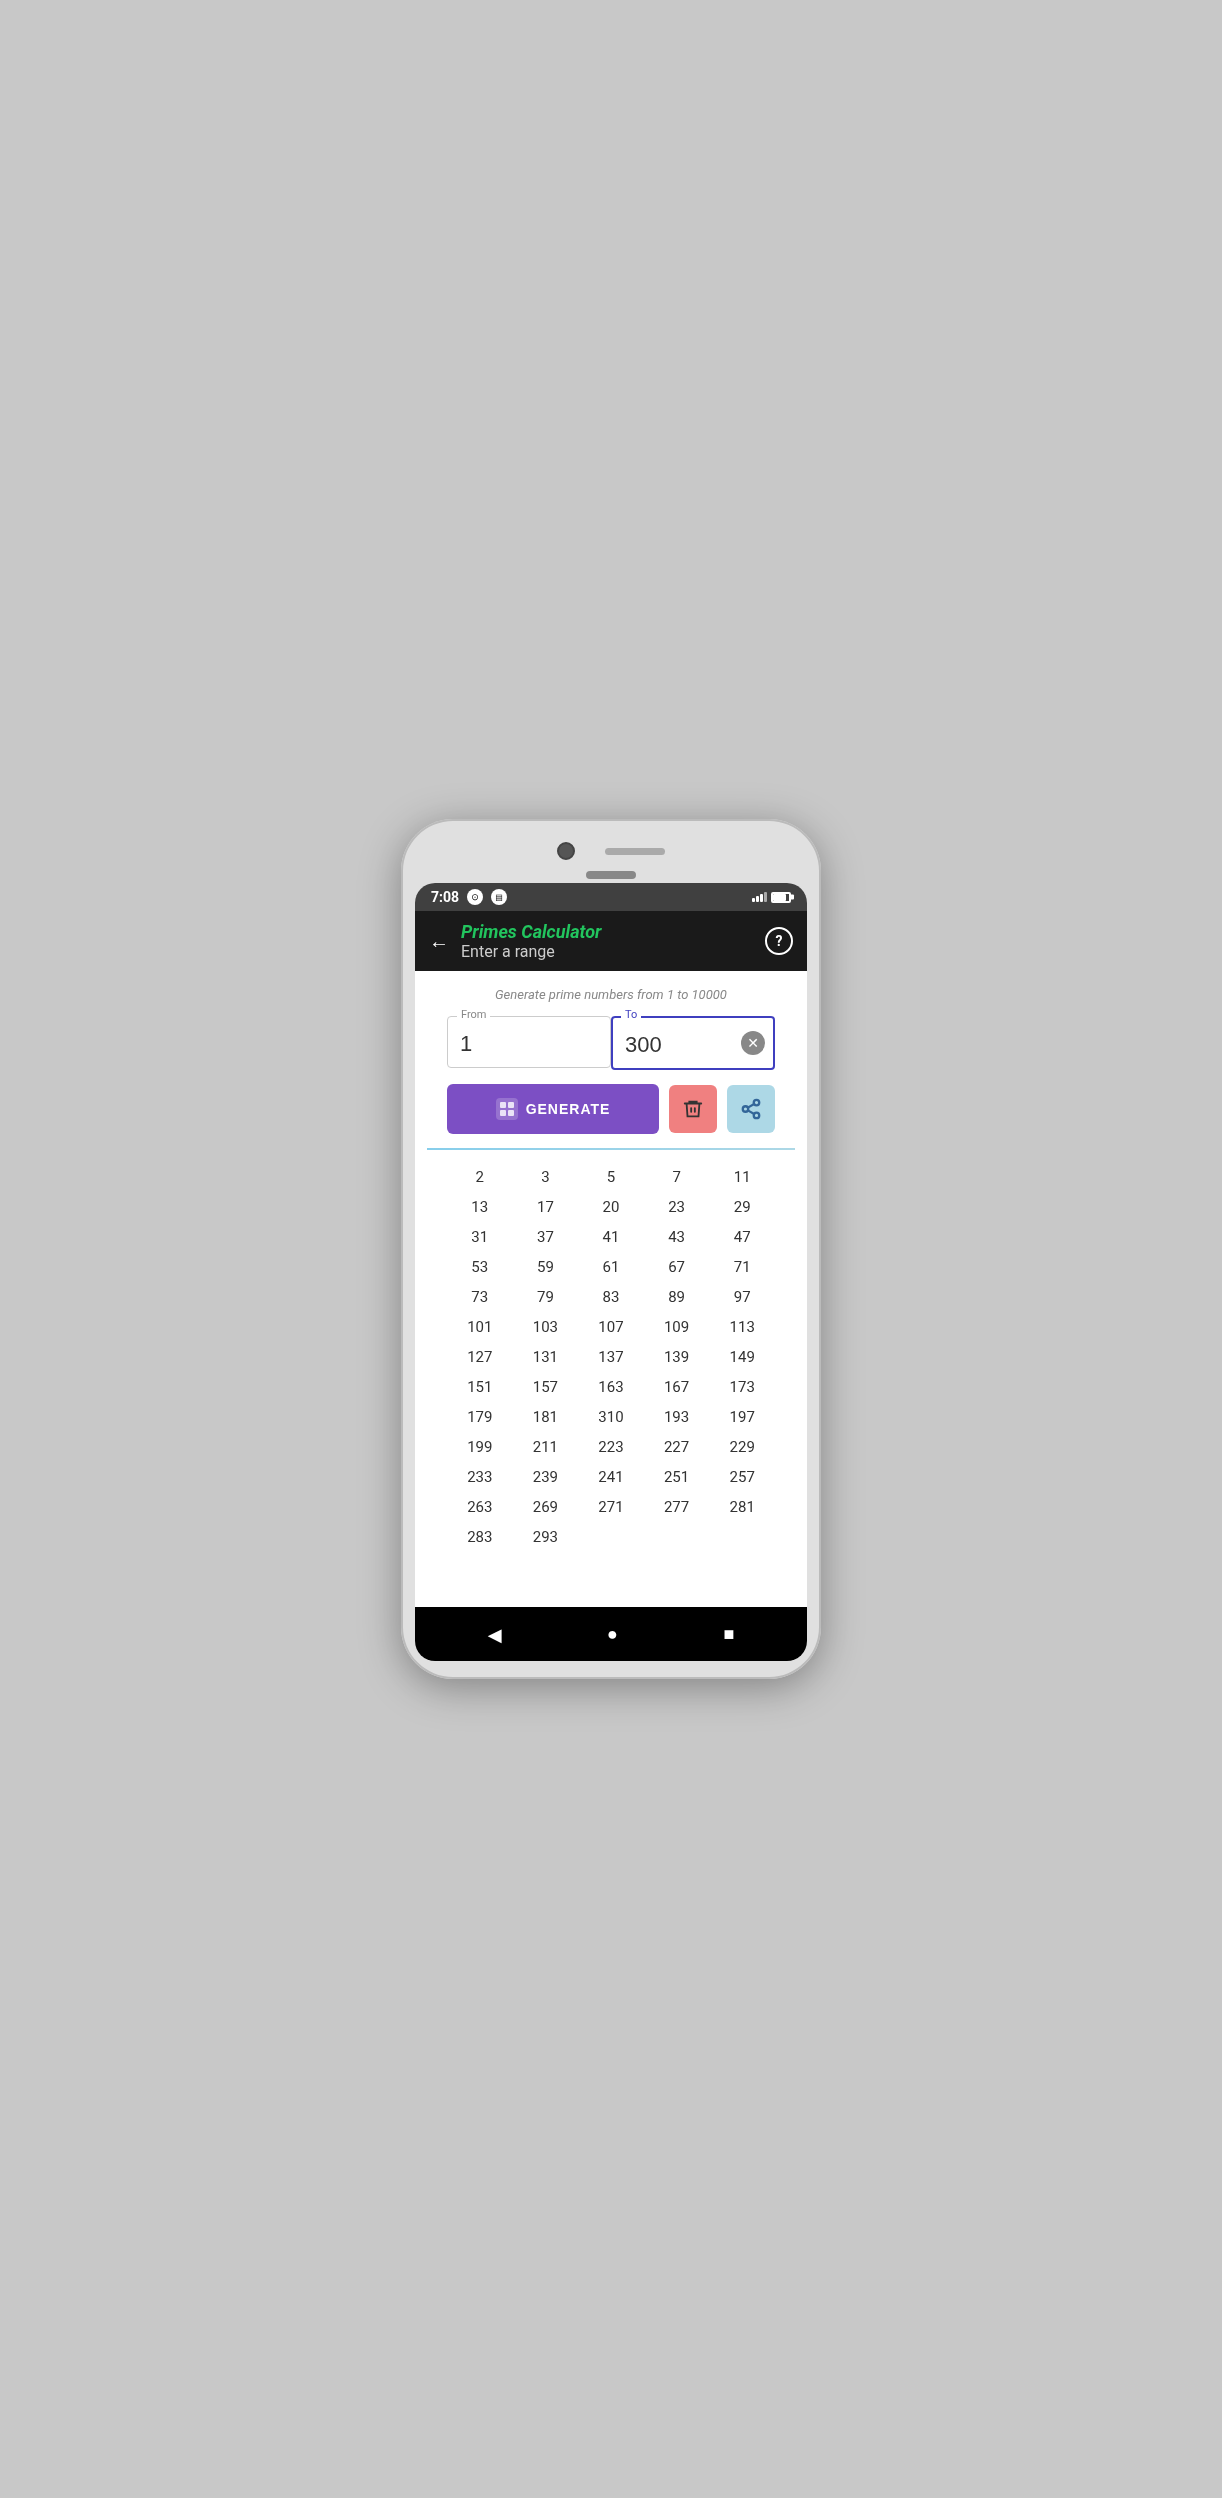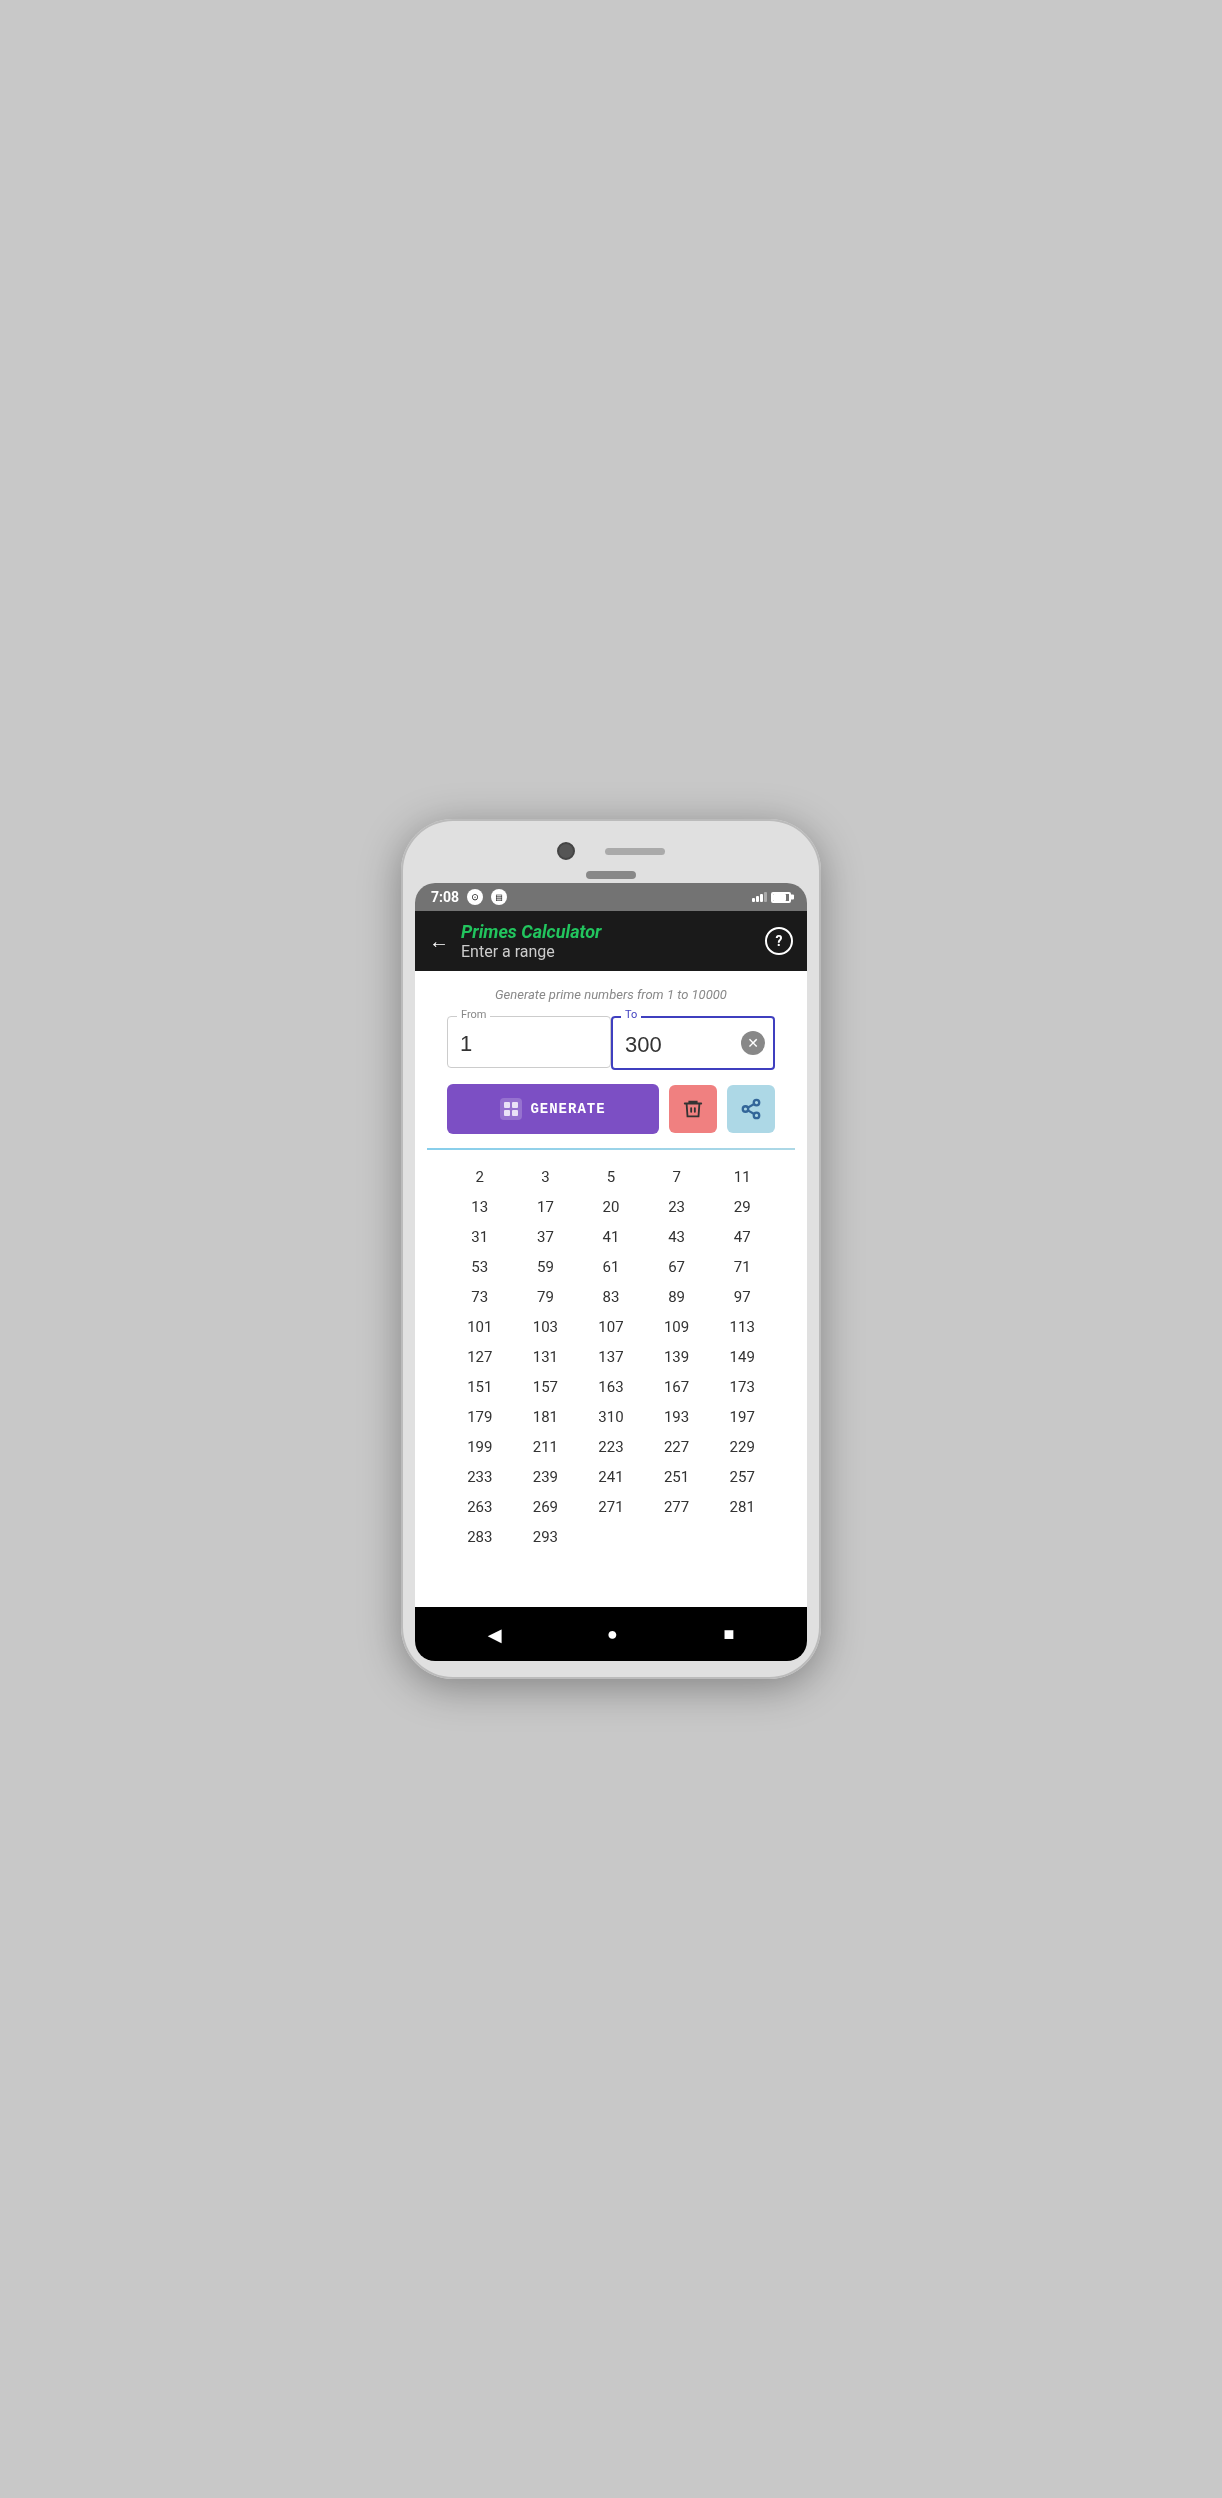--- a/index.html
+++ b/index.html
@@ -58,21 +58,21 @@
       flex: 1;
       background: #fff;
       border-radius: 20px;
       overflow: hidden;
       display: flex;
       flex-direction: column;
     }
 
     
     .status-bar {
-      background: #737373;
+      background: #404040;
       color: #fff;
       display: flex;
       justify-content: space-between;
       align-items: center;
       padding: 6px 16px;
       font-size: 13px;
       font-weight: 500;
     }
     .status-left { display: flex; align-items: center; gap: 8px; }
     .status-right { display: flex; align-items: center; gap: 4px; }
@@ -235,21 +235,20 @@
       border-radius: 6px;
       padding: 14px 10px;
       font-size: 14px;
       font-weight: bold;
       letter-spacing: 1px;
       display: flex;
       align-items: center;
       justify-content: center;
       gap: 8px;
       cursor: pointer;
-      font-family: Liberation Mono, monospace;
     }
 
     .generate-icon {
       width: 22px; height: 22px;
       background: rgba(255,255,255,0.2);
       border-radius: 4px;
       display: flex; align-items: center; justify-content: center;
       font-size: 14px;
     }
 

